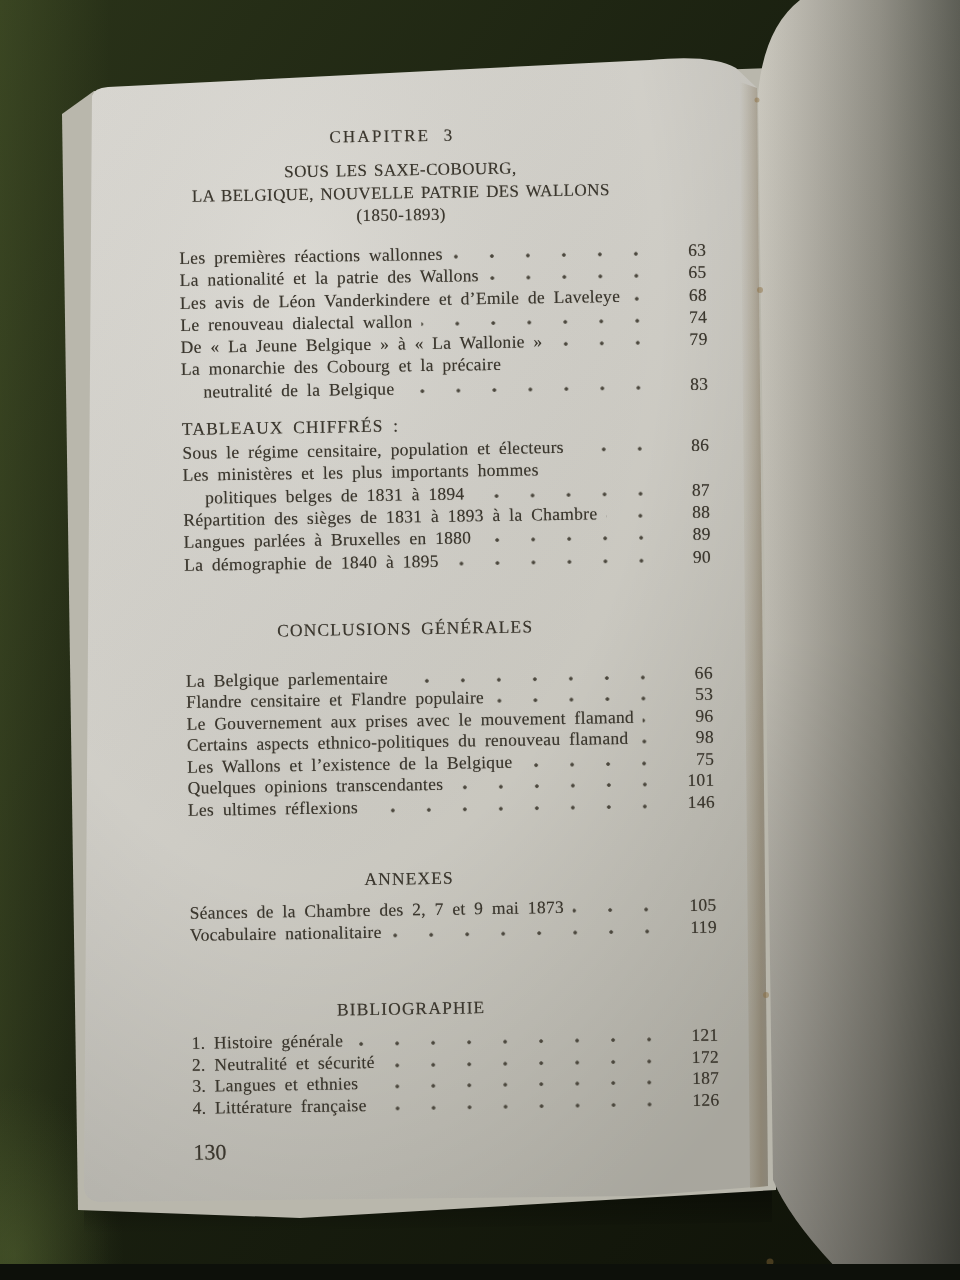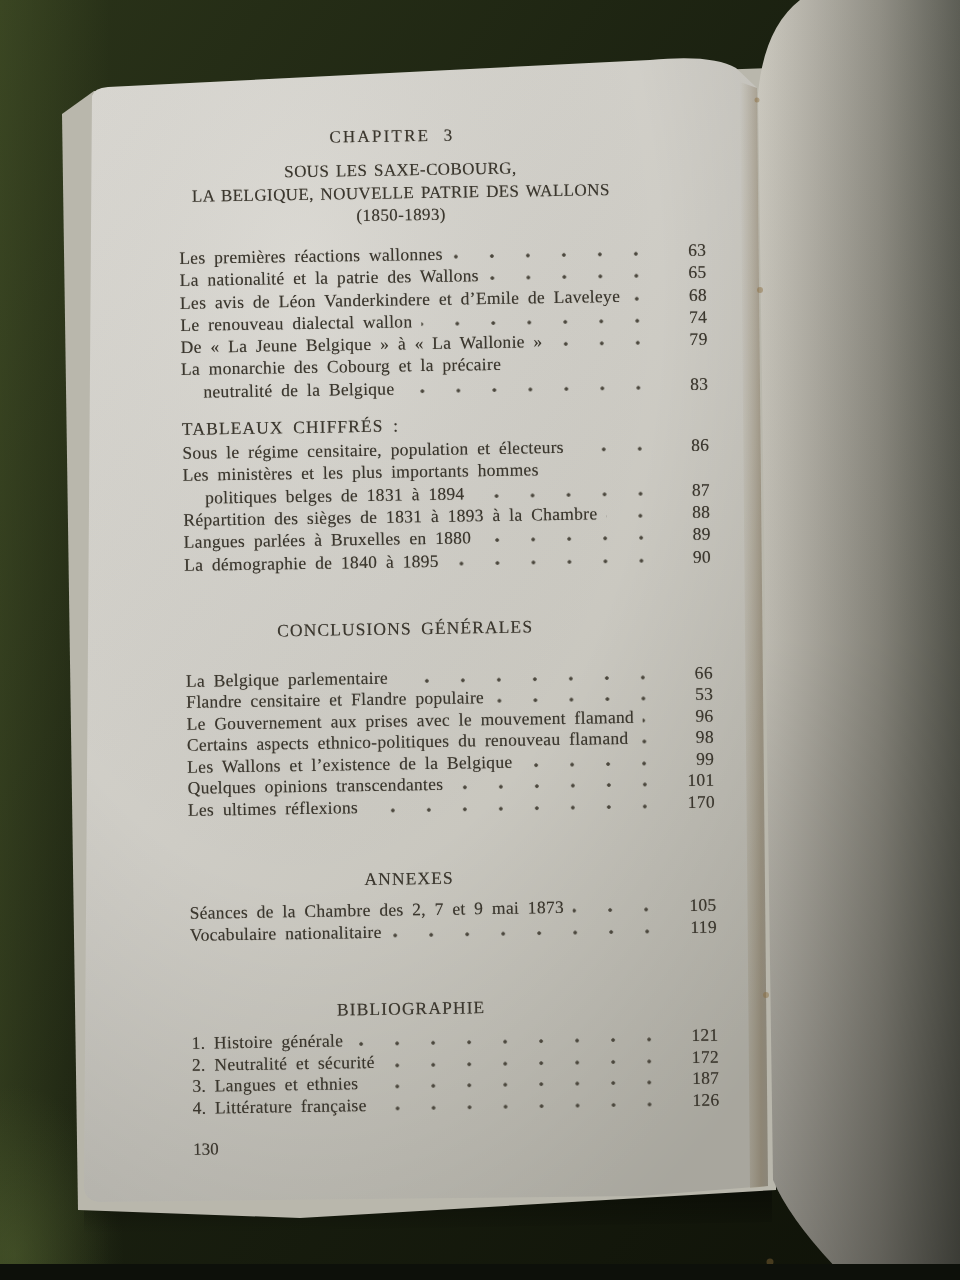--- a/index.html
+++ b/index.html
@@ -34,21 +34,21 @@
 
   .row{display:flex;align-items:baseline;}
   .row.indent{padding-left:22px;}
   .rt{white-space:nowrap;}
   .lead{flex:1 1 auto;min-width:18px;align-self:stretch;margin-left:9px;
         background-image:radial-gradient(circle at 50% 64%,#4a463c 1.4px,rgba(74,70,60,0) 2.2px);
         background-size:36px 22px;background-repeat:repeat-x;
         background-position:right 6px center;}
   .num{flex:0 0 46px;text-align:right;white-space:nowrap;}
 
-  .folio{position:absolute;left:185px;top:1136px;font-size:17px;}
+  .folio{position:absolute;left:185px;top:1136px;font-size:22px;}
 </style>
 </head>
 <body>
 
 <div class="scene">
 
   <svg viewBox="0 0 960 1280" aria-hidden="true">
     <defs>
       <linearGradient id="bgg" x1="0" y1="0" x2="1" y2="1">
         <stop offset="0" stop-color="#2a3319"></stop>
@@ -218,31 +218,31 @@
             <span class="num">96</span>
           </div>
           <div class="row">
             <span class="rt">Certains aspects ethnico-politiques du renouveau flamand</span>
             <span class="lead"></span>
             <span class="num">98</span>
           </div>
           <div class="row">
             <span class="rt">Les Wallons et l’existence de la Belgique</span>
             <span class="lead"></span>
-            <span class="num">99</span>
+            <span class="num">75</span>
           </div>
           <div class="row">
             <span class="rt">Quelques opinions transcendantes</span>
             <span class="lead"></span>
             <span class="num">101</span>
           </div>
           <div class="row">
             <span class="rt">Les ultimes réflexions</span>
             <span class="lead"></span>
-            <span class="num">170</span>
+            <span class="num">146</span>
           </div>
         </section>
         <section class="sec sec4">
           <div class="sec-h h-center">ANNEXES</div>
           <div class="row">
             <span class="rt">Séances de la Chambre des 2, 7 et 9 mai 1873</span>
             <span class="lead"></span>
             <span class="num">105</span>
           </div>
           <div class="row">

